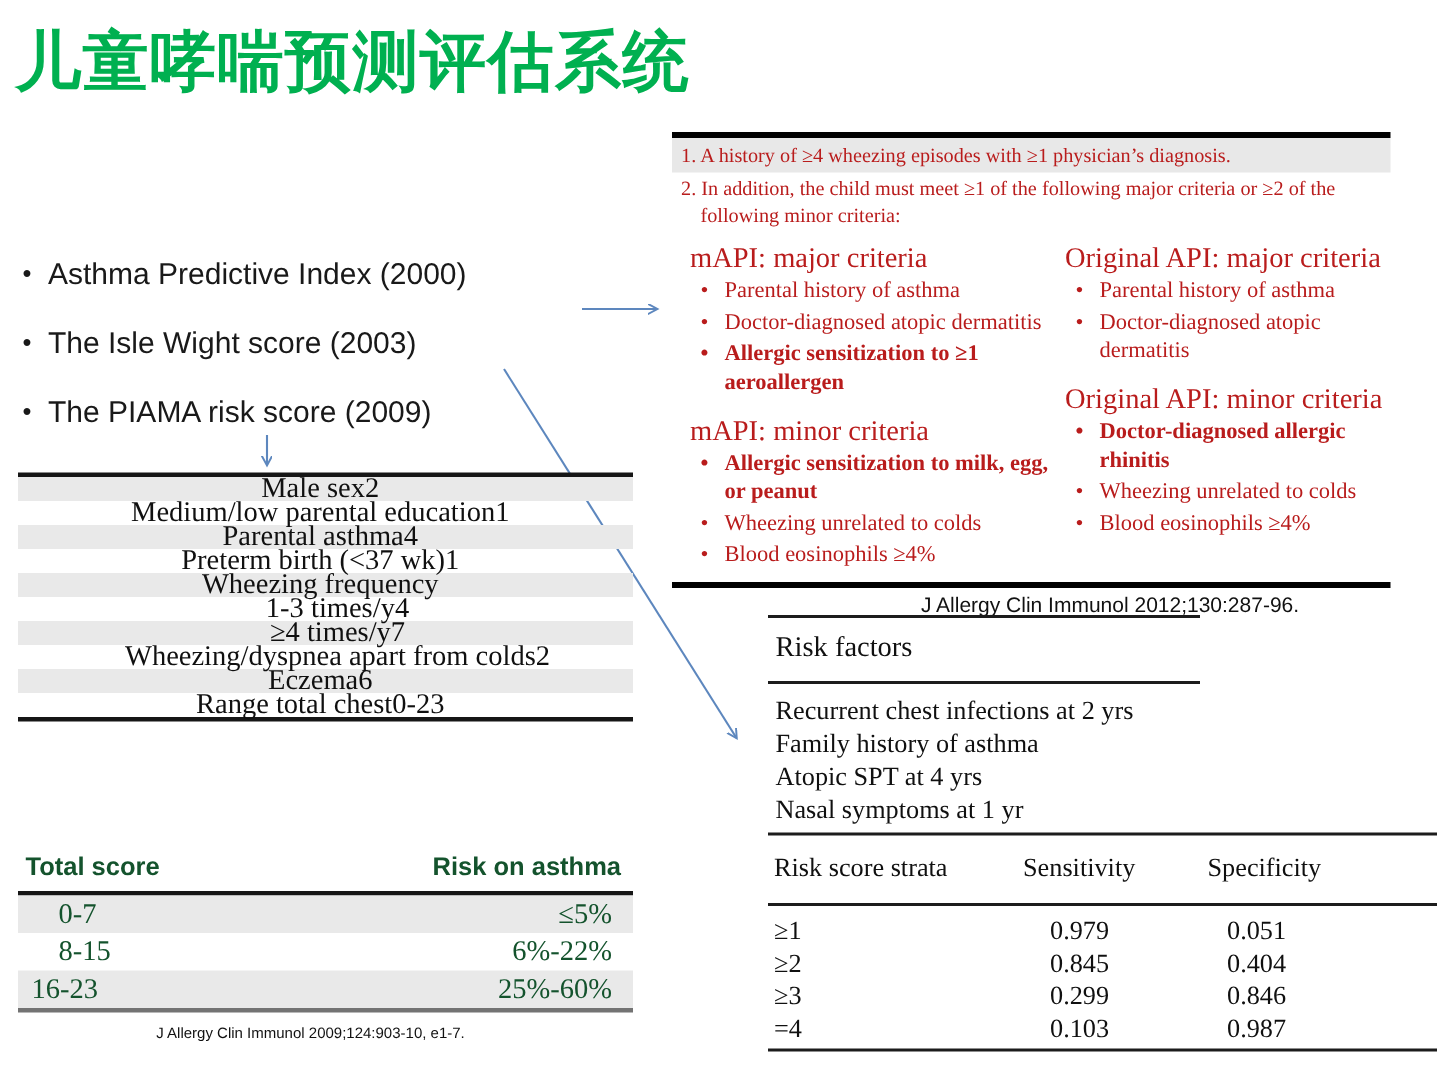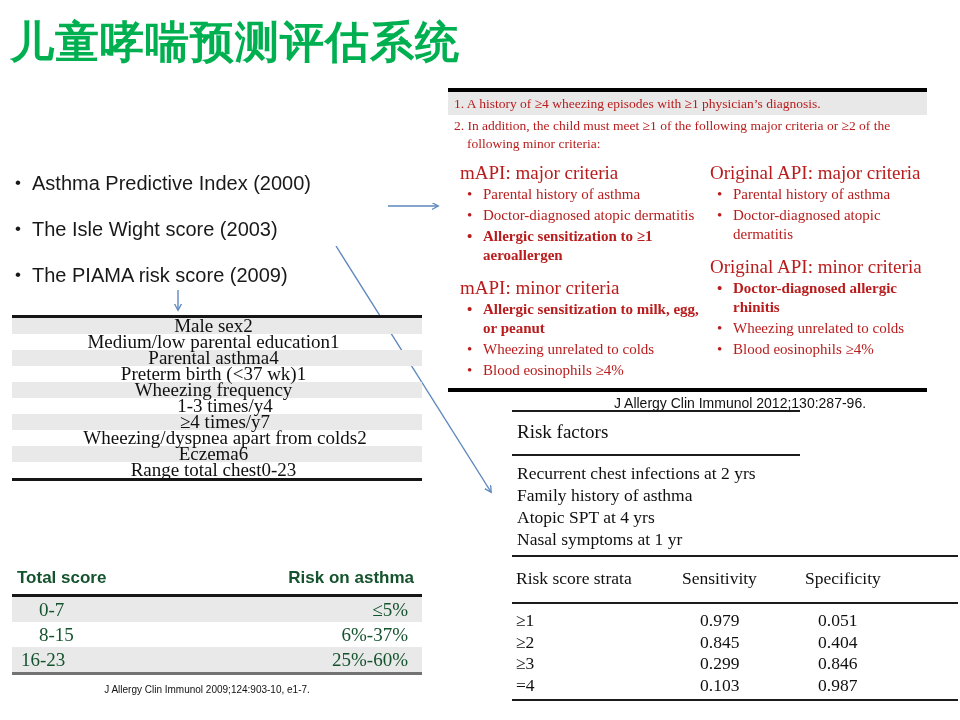--- a/index.html
+++ b/index.html
@@ -170,21 +170,21 @@
       <span>Total score</span>
       <span>Risk on asthma</span>
     </div>
     <div class="t2-body">
       <div class="t2-row">
         <span class="sc">0-7</span>
         <span>≤5%</span>
       </div>
       <div class="t2-row">
         <span class="sc">8-15</span>
-        <span>6%-37%</span>
+        <span>6%-22%</span>
       </div>
       <div class="t2-row last">
         <span class="sc">16-23</span>
         <span>25%-60%</span>
       </div>
     </div>
   </div>
 
   <div class="cit-left">J Allergy Clin Immunol 2009;124:903-10, e1-7.</div>
 

